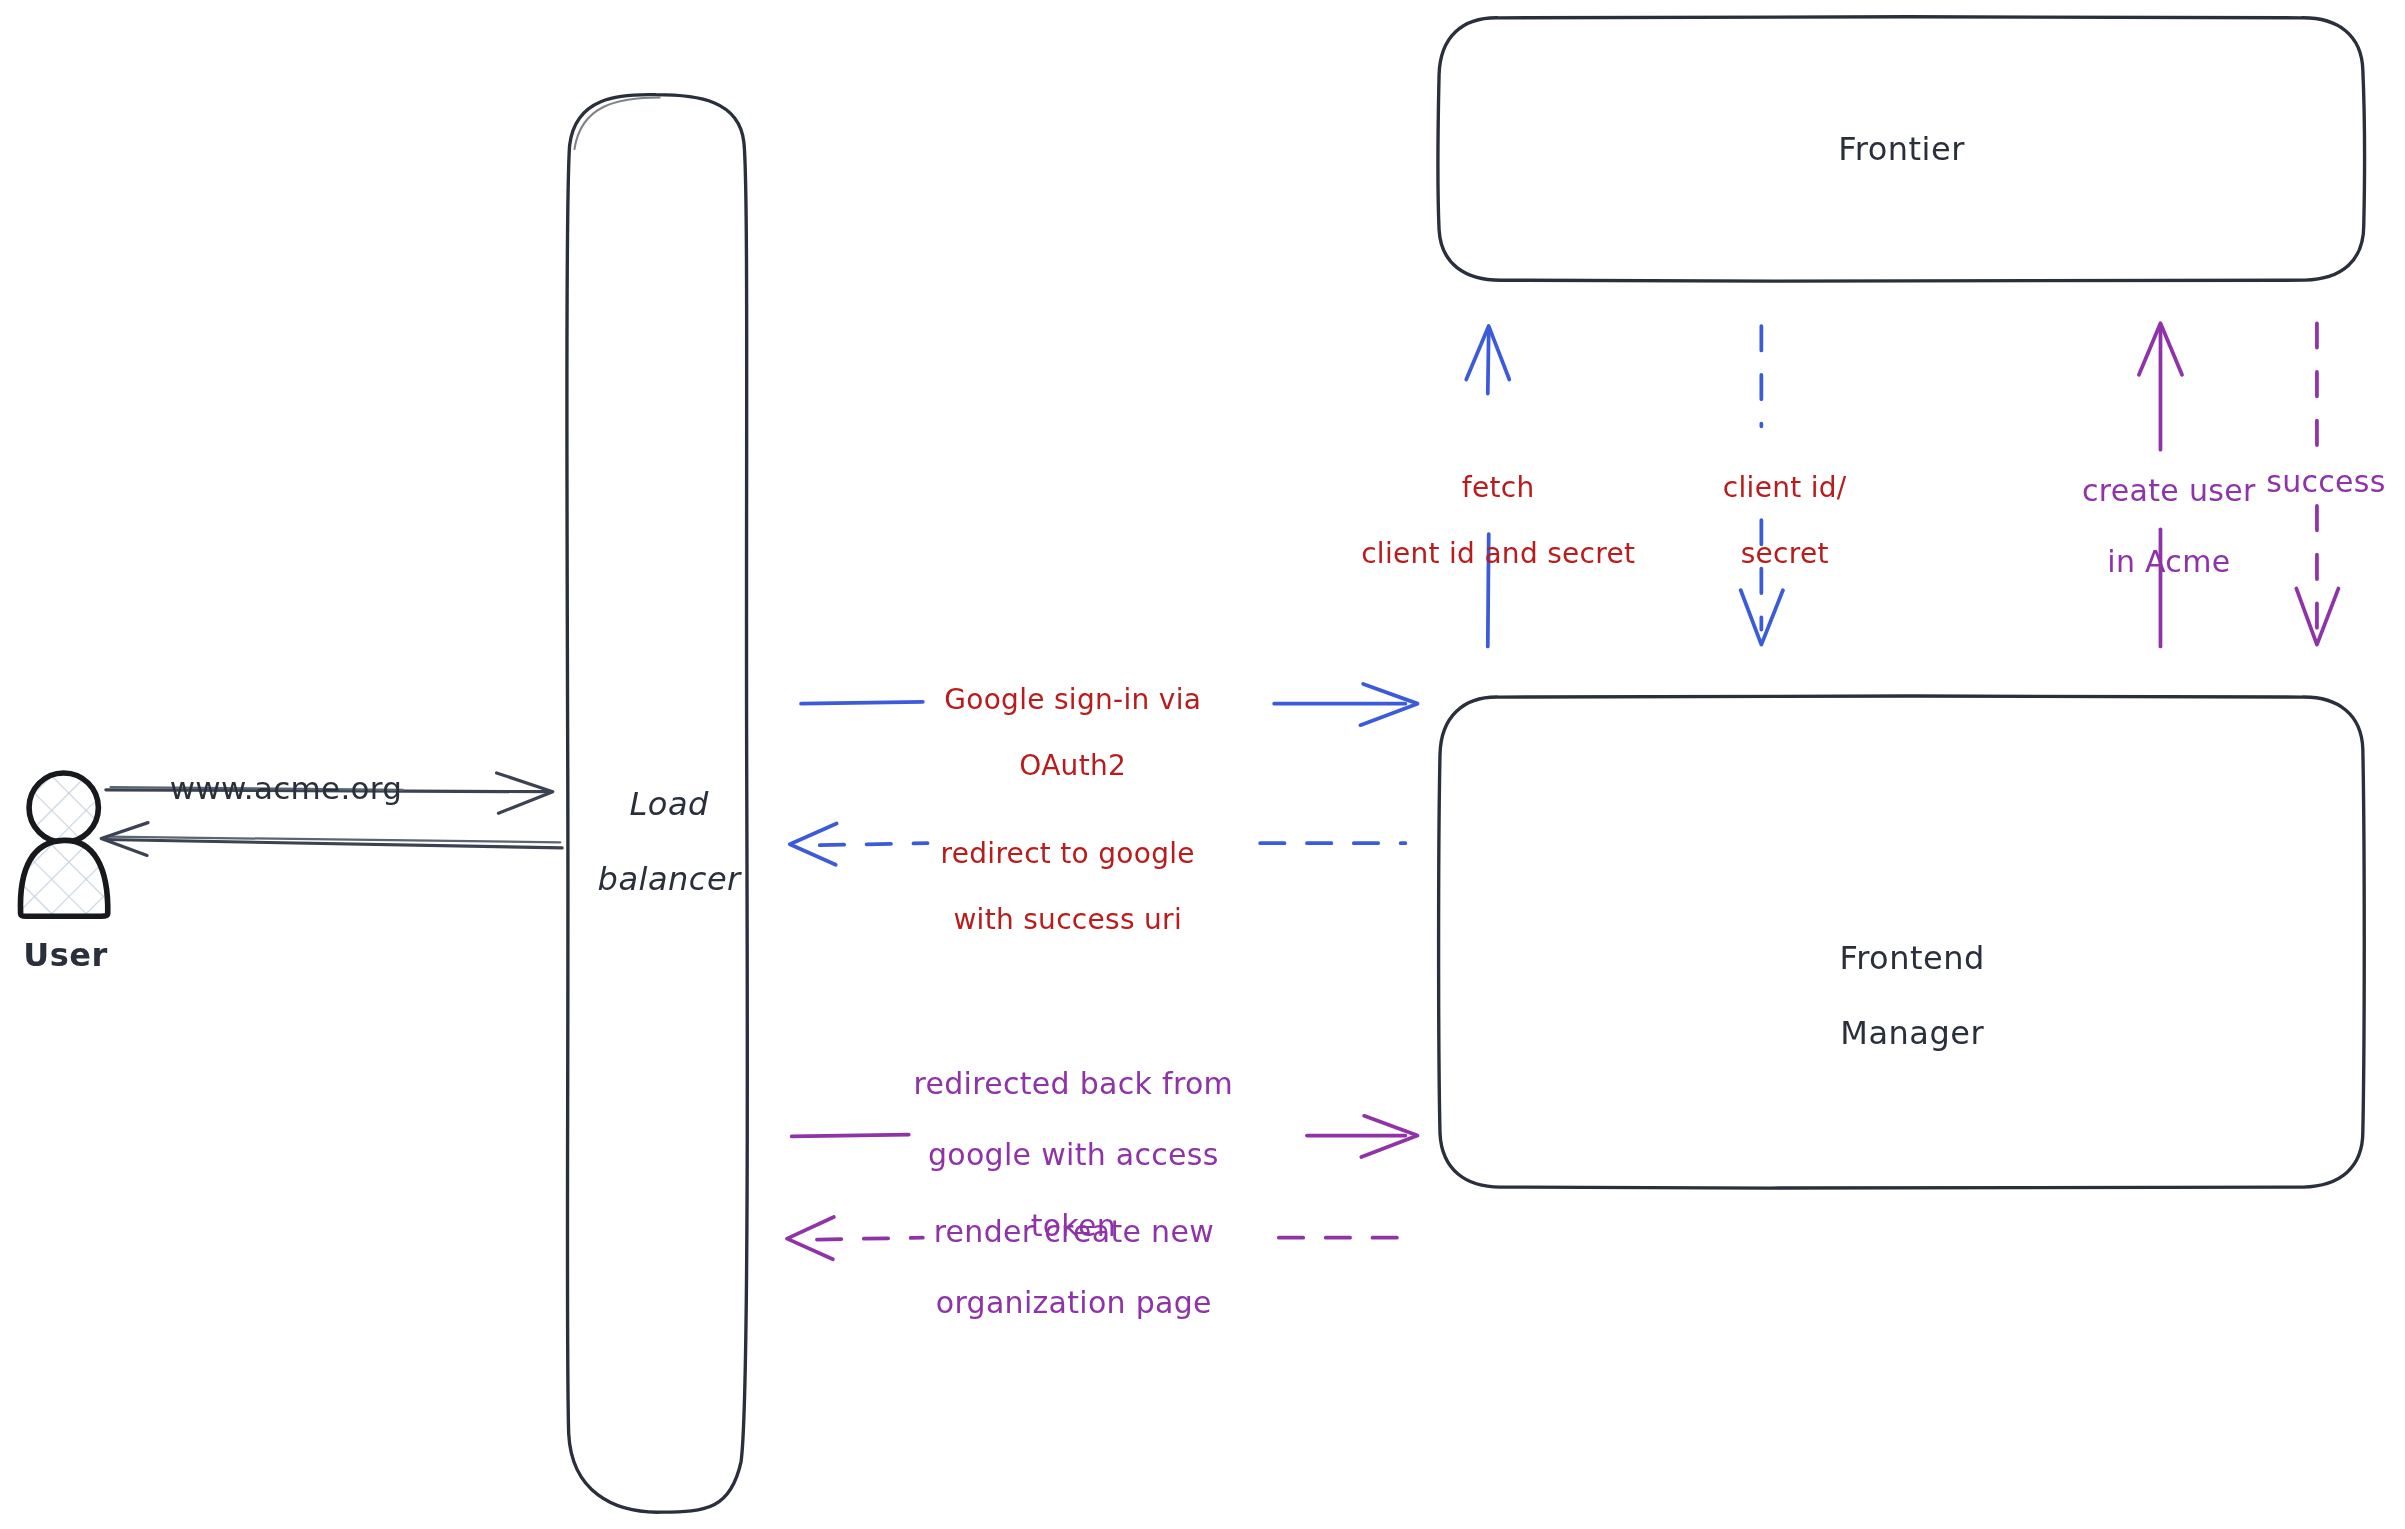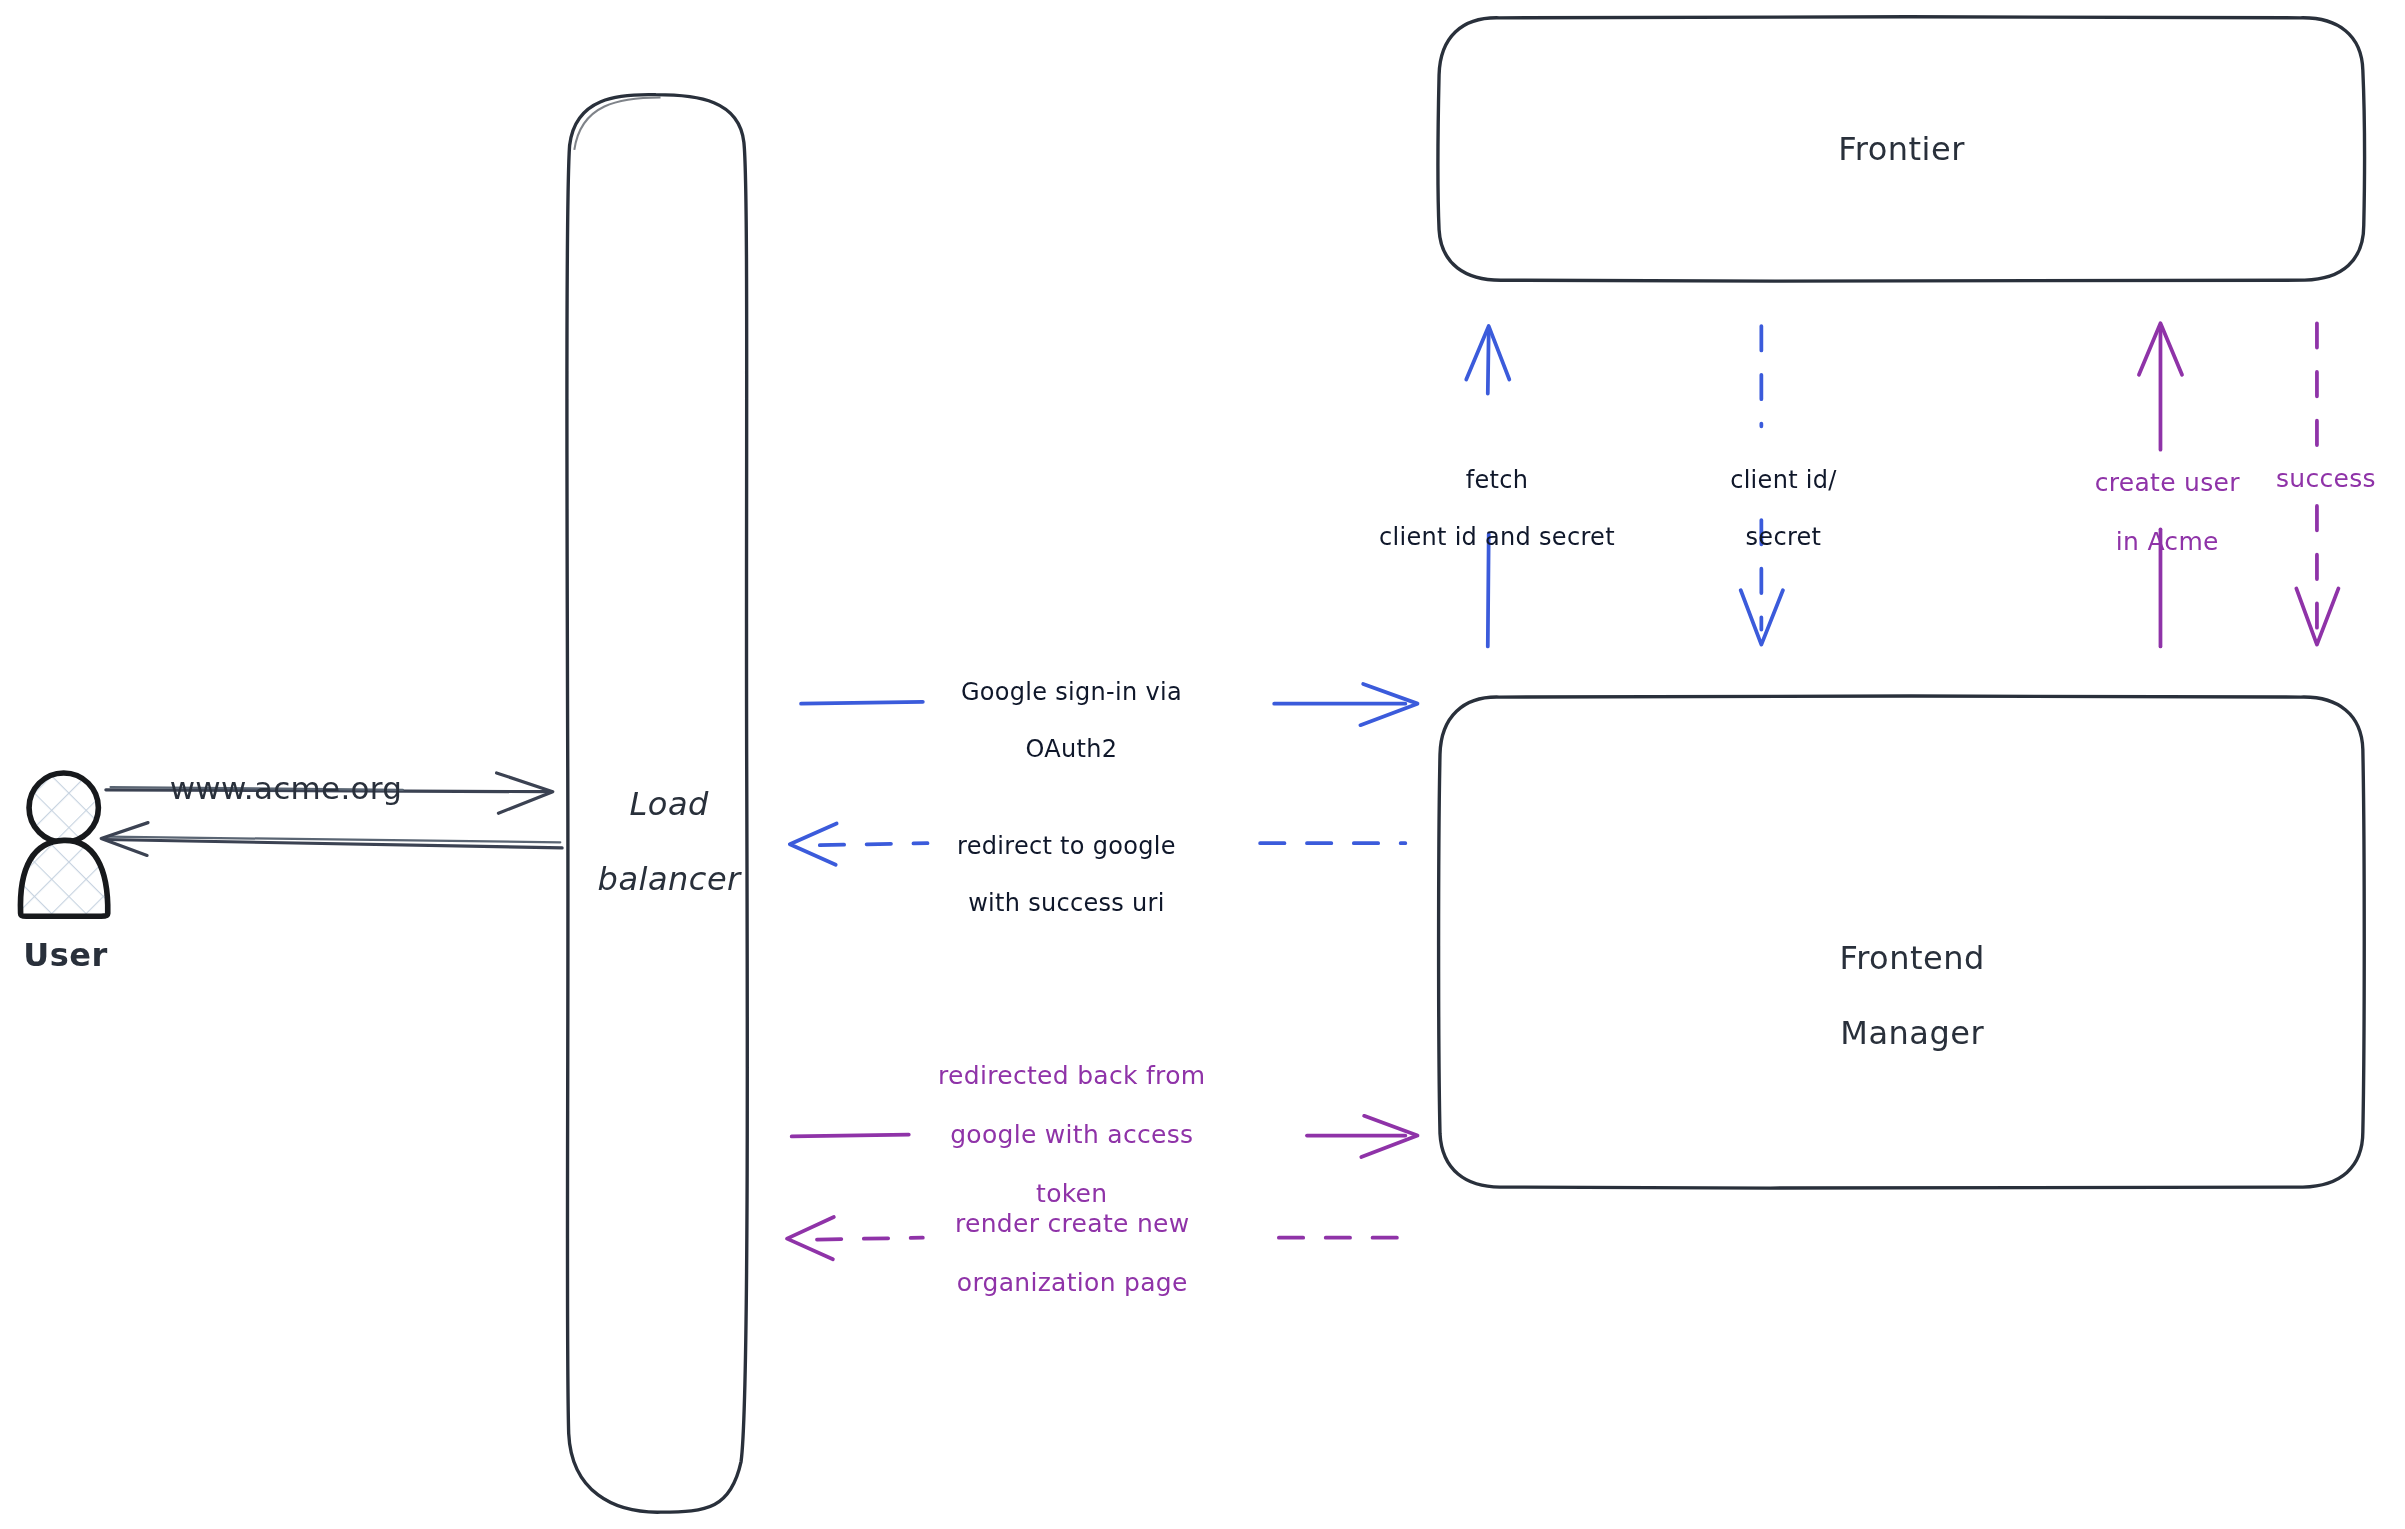--- a/index.html
+++ b/index.html
@@ -28,27 +28,27 @@
     white-space: pre;
     line-height: 1.18;
     pointer-events: none;
   }
   .node-label {
     color: #29303b;
     font-size: 32px;
     letter-spacing: 0.5px;
   }
   .edge-label-blue {
-    color: #0f172a;
-    font-size: 24px;
+    color: #b91c1c;
+    font-size: 28px;
     letter-spacing: 0.3px;
   }
   .edge-label-purple {
     color: #8f33a8;
-    font-size: 25px;
+    font-size: 30px;
     letter-spacing: 0.3px;
   }
   .edge-label-dark {
     color: #29303b;
     font-size: 31px;
     letter-spacing: 0.3px;
   }
 </style>
 </head>
 <body>

